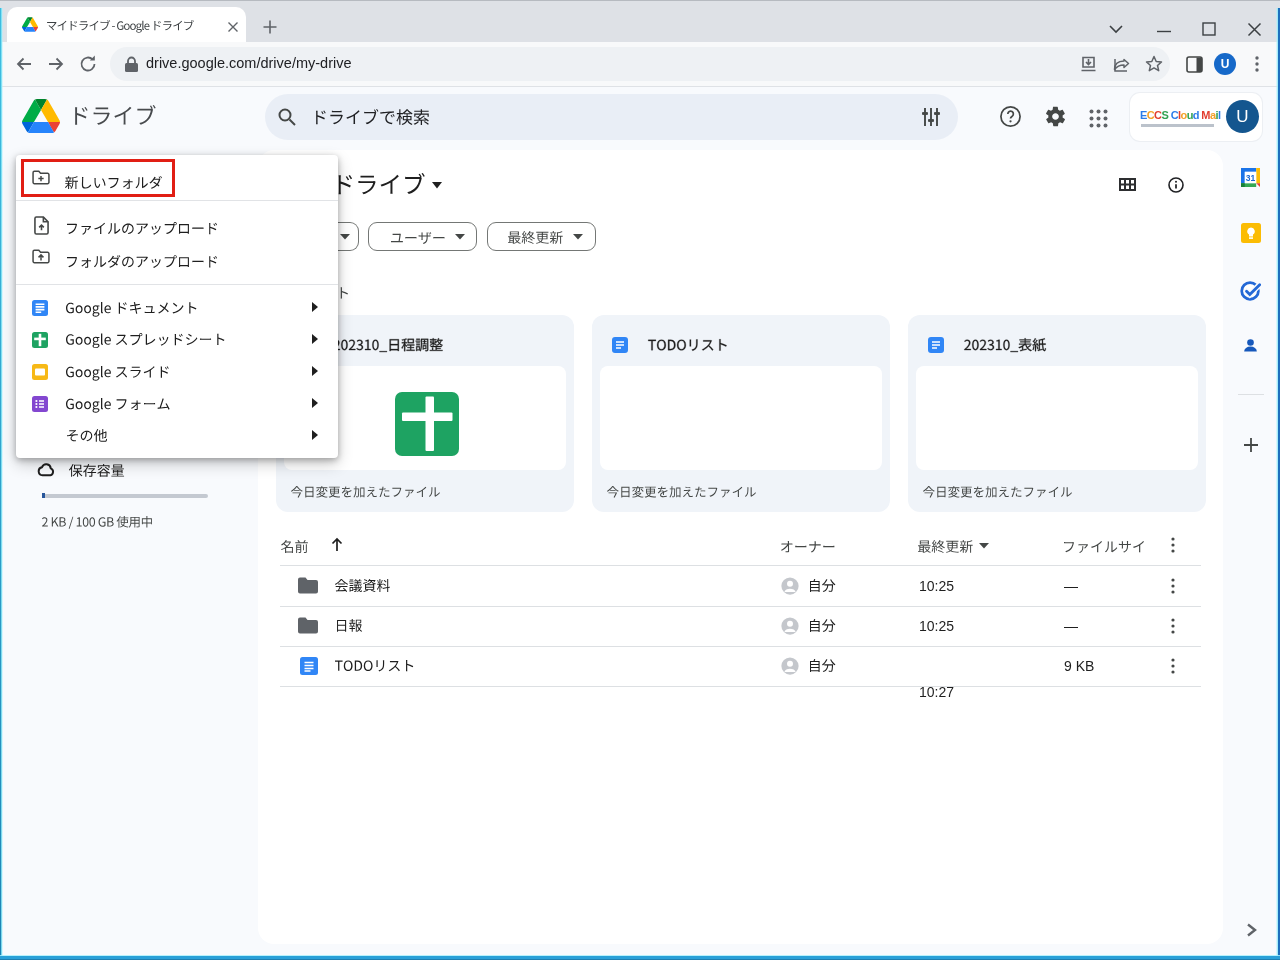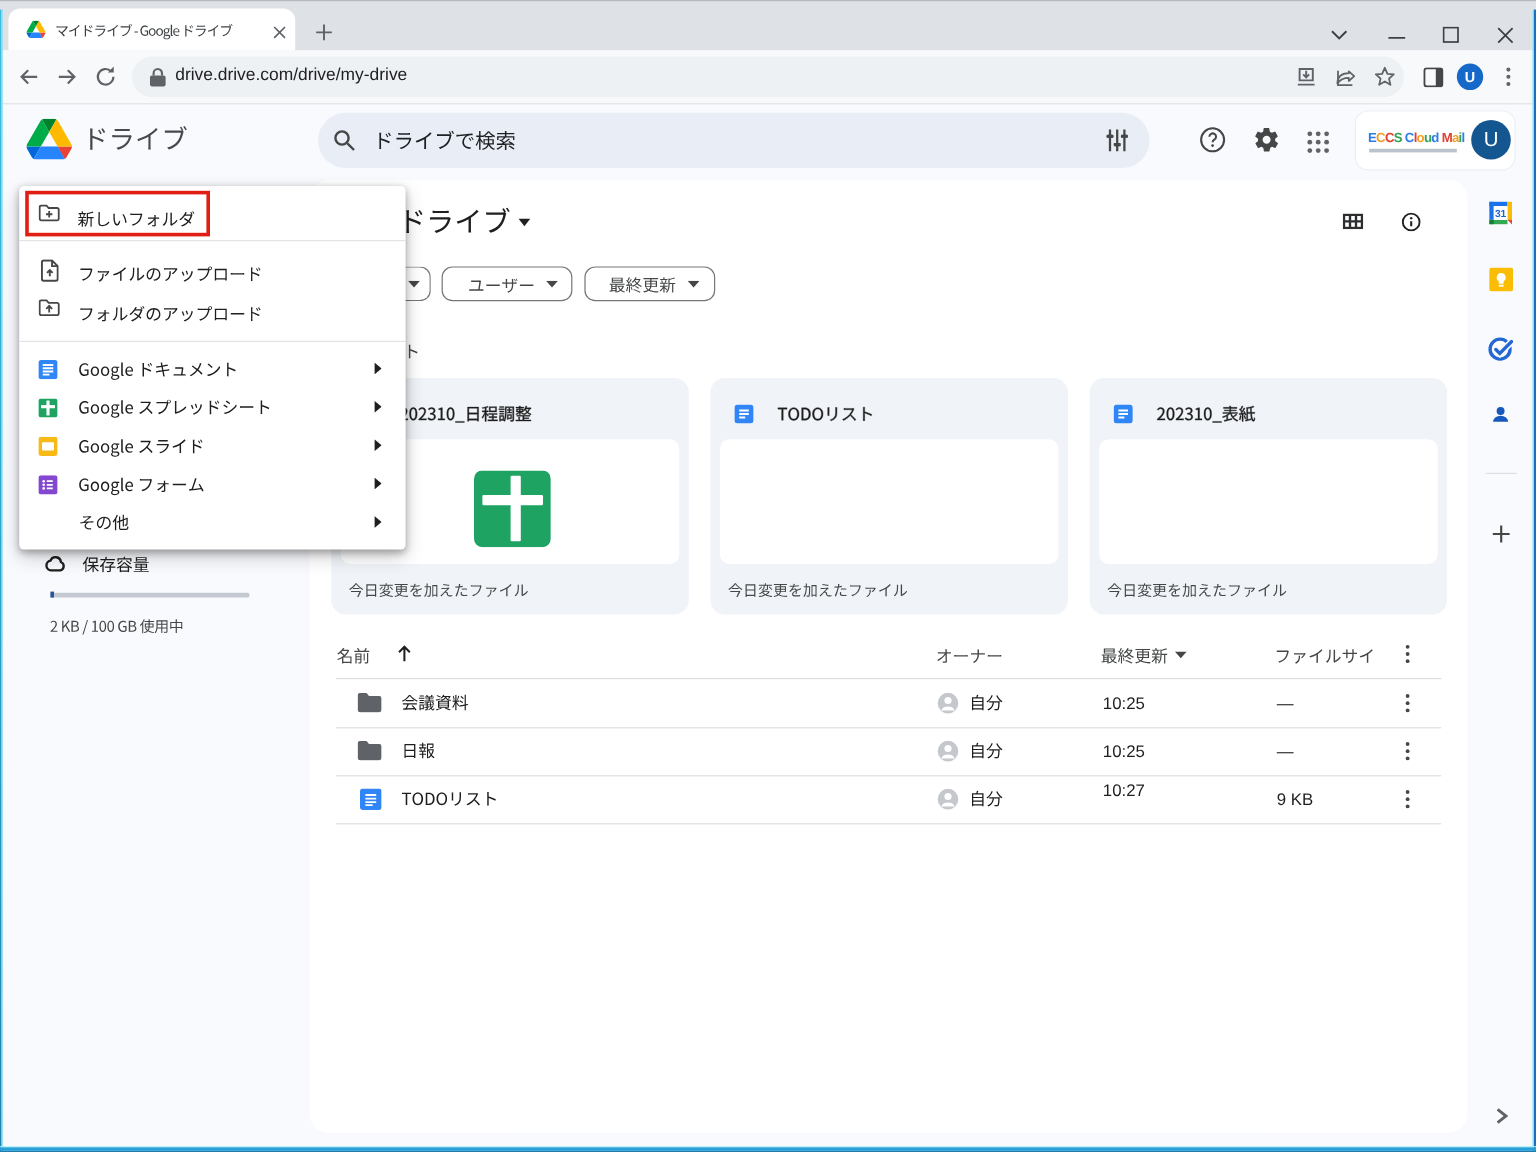--- a/index.html
+++ b/index.html
@@ -52,21 +52,21 @@
   </svg>
 <svg class="ab" style="left:78px;top:54px" width="20" height="20" viewBox="0 0 20 20">
     <path d="M16.5 10 a6.5 6.5 0 1 1 -1.9 -4.6" fill="none" stroke="#5f6368" stroke-width="1.8"></path>
     <path d="M16.8 1.5 v5 h-5 z" fill="#5f6368"></path>
   </svg>
 <div class="ab" style="left:110px;top:47px;width:1060px;height:34px;border-radius:17px;background:#eef1f4"></div>
 <svg class="ab" style="left:124px;top:56px" width="15" height="17" viewBox="0 0 15 17">
     <rect x="1" y="7" width="13" height="9" rx="1.5" fill="#5f6368"></rect>
     <path d="M4 7 V5 a3.5 3.5 0 0 1 7 0 V7" fill="none" stroke="#5f6368" stroke-width="1.8"></path>
   </svg>
-<div class="ab" style="left:146px;top:55px;font-size:14.5px;color:#202124">drive.drive.com/drive/my-drive</div>
+<div class="ab" style="left:146px;top:55px;font-size:14.5px;color:#202124">drive.google.com/drive/my-drive</div>
 
 <svg class="ab" style="left:1080px;top:54px" width="20" height="20" viewBox="0 0 20 20">
     <path d="M3 3.5 h11 v9.5 h-11 z M1.5 16.5 h14" fill="none" stroke="#5f6368" stroke-width="1.6"></path>
     <path d="M8.5 5 v5 M6 8 l2.5 2.5 L11 8" fill="none" stroke="#5f6368" stroke-width="1.6"></path>
   </svg>
 <svg class="ab" style="left:1112px;top:54px" width="20" height="20" viewBox="0 0 20 20">
     <path d="M12 5.5 L16.5 9.5 L12 13.5 v-2.6 c-5 0-7.5 1.8-9.5 4.6 0-4.8 3-8.4 9.5-8.6 z" fill="none" stroke="#5f6368" stroke-width="1.5" stroke-linejoin="round"></path>
     <path d="M3 5 v12 h12" fill="none" stroke="#5f6368" stroke-width="1.5"></path>
   </svg>
 <svg class="ab" style="left:1144px;top:54px" width="20" height="20" viewBox="0 0 20 20">
@@ -301,21 +301,21 @@
     <circle cx="2" cy="14" r="1.6" fill="#444746"></circle>
   </svg>
 <svg class="ab" style="left:781px;top:657px" width="18" height="18" viewBox="0 0 24 24">
     <circle cx="12" cy="12" r="11.5" fill="#c4c7cc"></circle>
     <circle cx="12" cy="9" r="4" fill="#fff"></circle>
     <path d="M4.5 20 a7.8 6 0 0 1 15 0 z" fill="#fff"></path>
   </svg>
 <svg class="ab" style="left:809.3px;top:657.7px" width="27.4" height="15.0" viewBox="0 0 27.4 15.0">
     <path transform="translate(-1.28,12.79)" d="M3.3 -5.8H10.8V-3.7H3.3ZM3.3 -6.7V-8.8H10.8V-6.7ZM3.3 -2.7H10.8V-0.6H3.3ZM6.4 -11.8C6.3 -11.2 6 -10.5 5.8 -9.8H2.3V1.1H3.3V0.4H10.8V1.1H11.9V-9.8H6.9C7.1 -10.4 7.4 -11 7.6 -11.6Z M18.5 -11.5C17.7 -9.3 16.1 -7.4 14.3 -6.2C14.6 -6 15 -5.6 15.2 -5.4C17 -6.7 18.6 -8.8 19.7 -11.2ZM23.4 -11.5 22.4 -11.1C23.5 -9 25.2 -6.7 26.8 -5.5C27 -5.8 27.4 -6.2 27.7 -6.4C26.1 -7.5 24.3 -9.6 23.4 -11.5ZM16.6 -6.5V-5.4H19.5C19.2 -3.1 18.4 -0.8 15.1 0.3C15.3 0.5 15.6 0.9 15.8 1.2C19.3 -0.1 20.2 -2.7 20.6 -5.4H24.2C24.1 -1.9 23.9 -0.5 23.5 -0.1C23.4 0 23.2 0.1 22.9 0.1C22.6 0.1 21.7 0 20.8 -0C21 0.3 21.1 0.7 21.2 1C22 1.1 22.9 1.1 23.4 1C23.9 1 24.2 0.9 24.5 0.5C24.9 0 25.1 -1.6 25.4 -6C25.4 -6.1 25.4 -6.5 25.4 -6.5Z" fill="#1f1f1f"></path>
   </svg>
-<div class="ab" style="left:919px;top:650px;font-size:14px;color:#1f1f1f">10:27</div>
+<div class="ab" style="left:919px;top:684px;font-size:14px;color:#1f1f1f">10:27</div>
 <div class="ab" style="left:1064px;top:658px;font-size:14px;color:#1f1f1f">9 KB</div>
 <svg class="ab" style="left:1171px;top:658px" width="4" height="16" viewBox="0 0 4 16">
     <circle cx="2" cy="2" r="1.6" fill="#444746"></circle>
     <circle cx="2" cy="8" r="1.6" fill="#444746"></circle>
     <circle cx="2" cy="14" r="1.6" fill="#444746"></circle>
   </svg>
 
 <svg class="ab" style="left:35px;top:463px" width="20" height="14" viewBox="0 0 24 17">
     <path d="M19 6.5 a5.5 5.5 0 0 0 -10.6 -1.4 A5 5 0 0 0 9 15 h9.5 a4.5 4.5 0 0 0 .5 -8.5 z" fill="none" stroke="#1f1f1f" stroke-width="2.4"></path>
   </svg>

